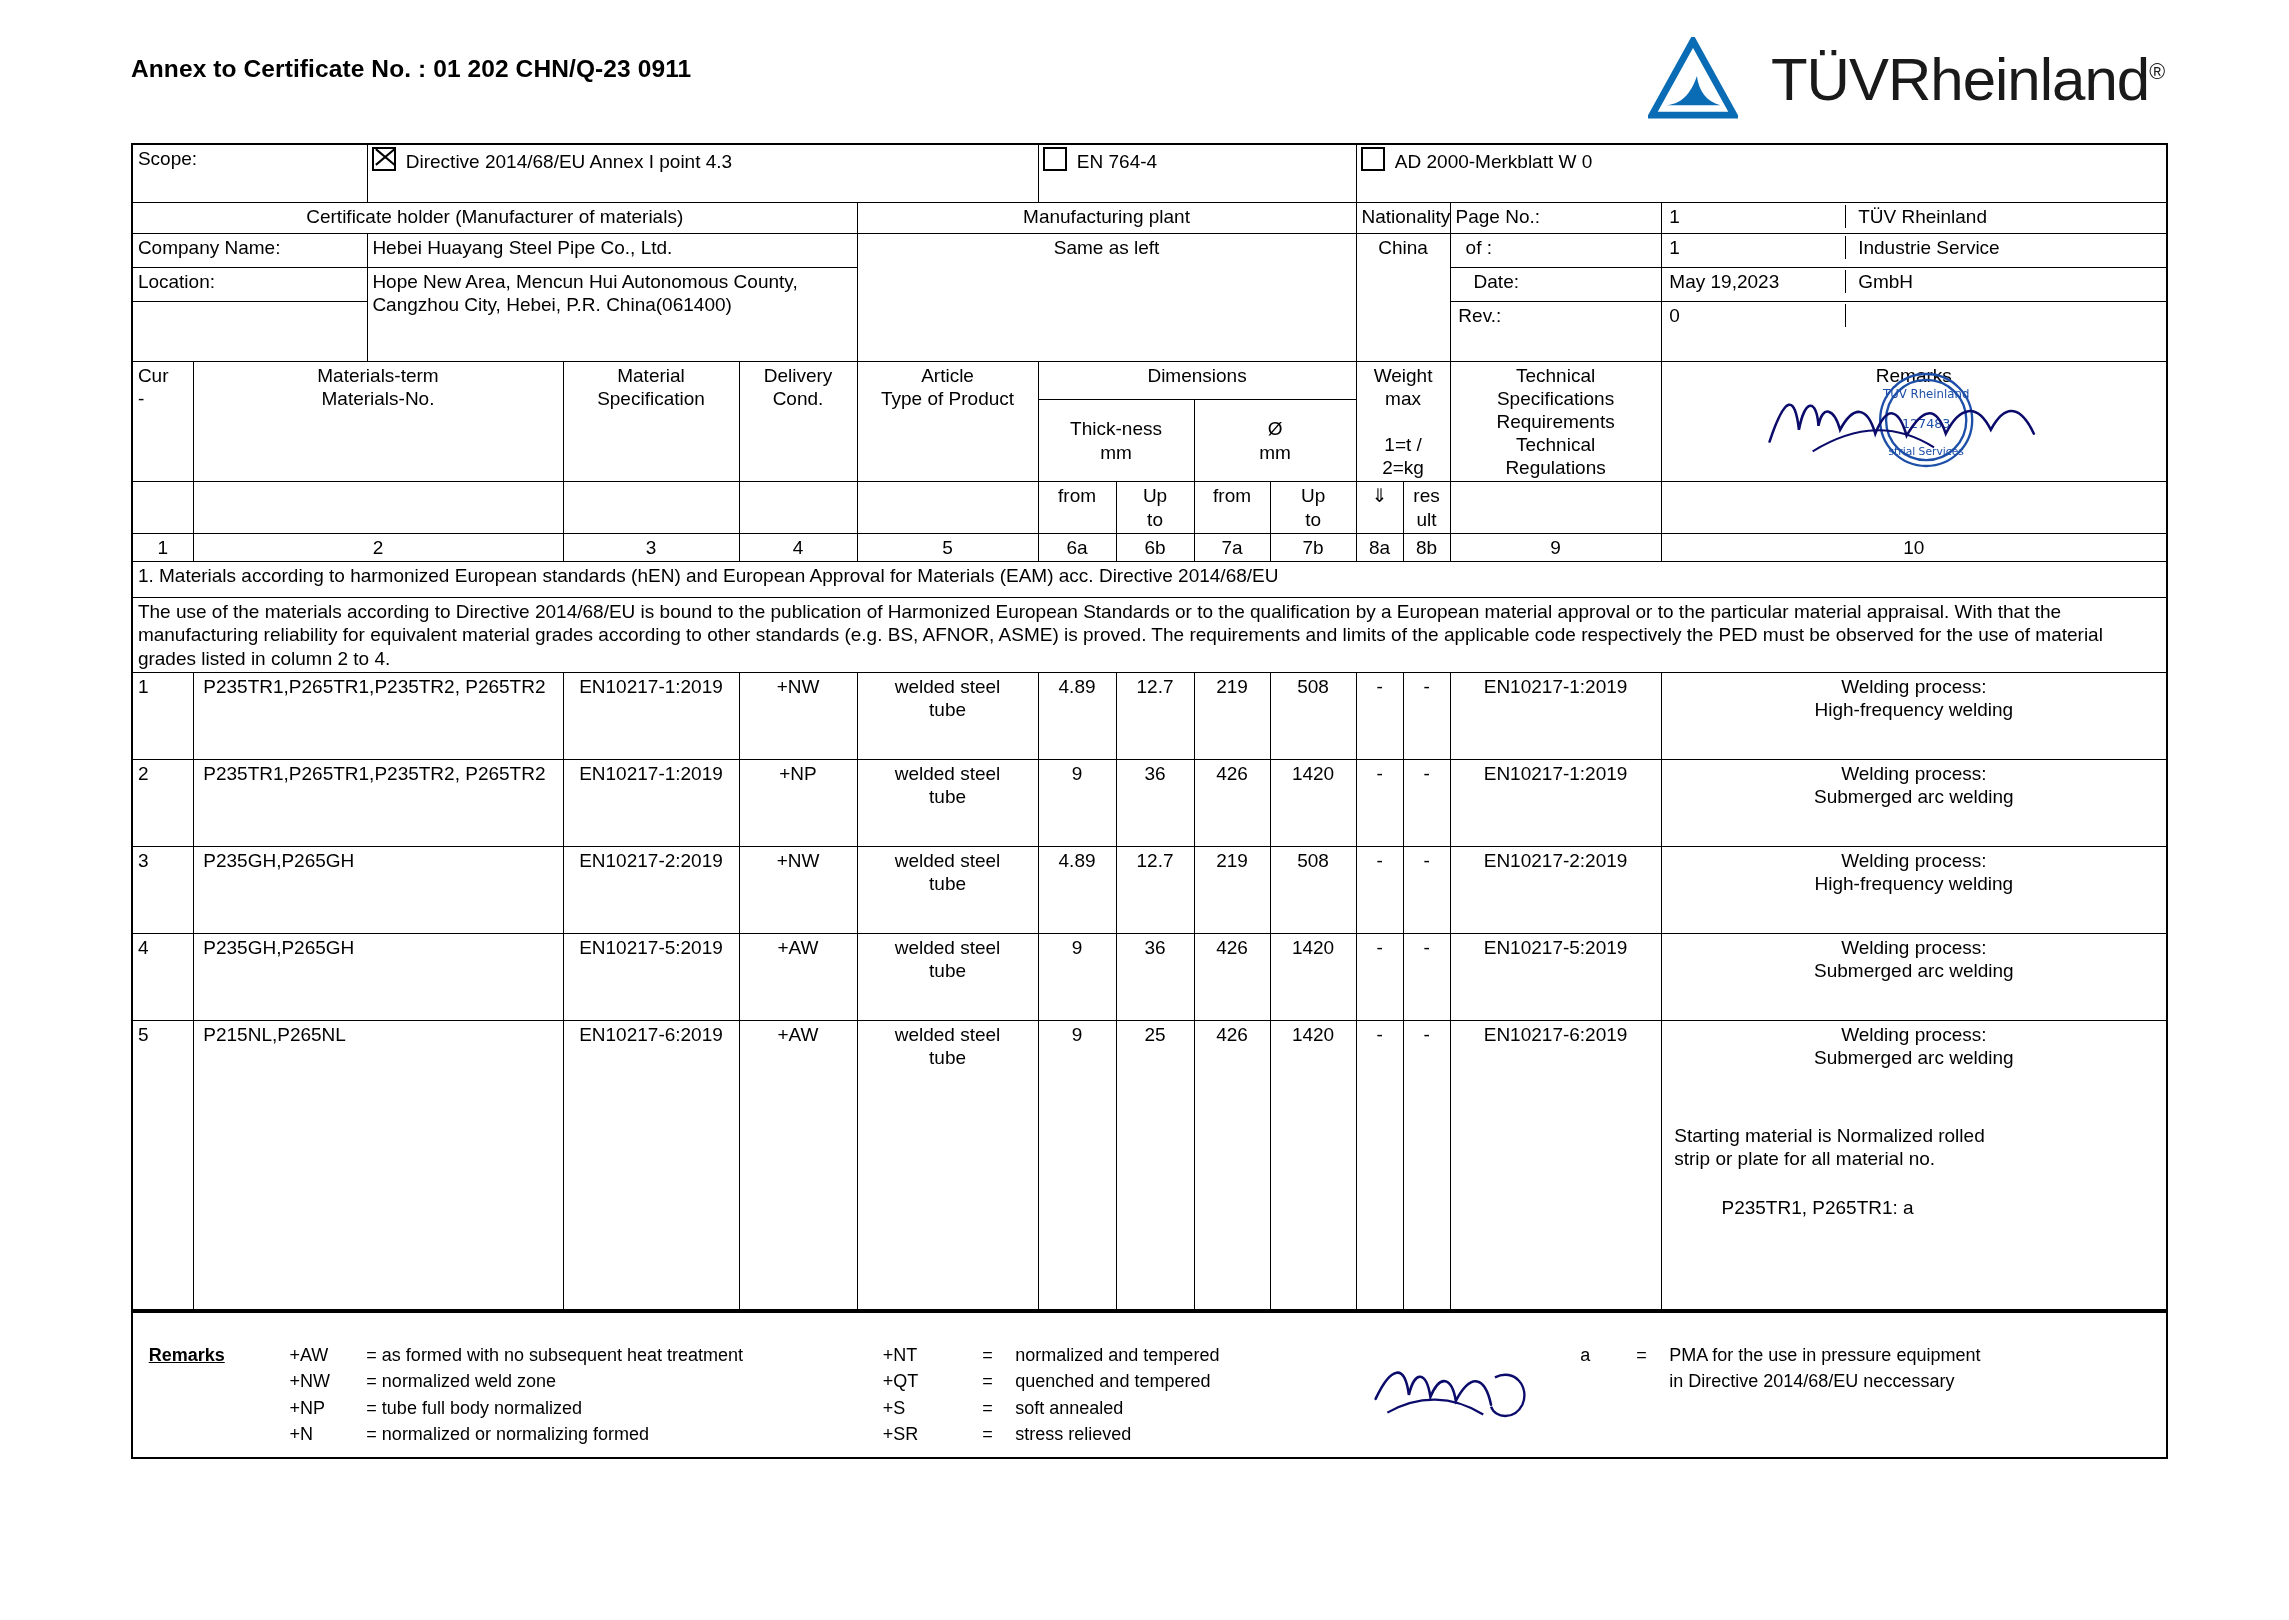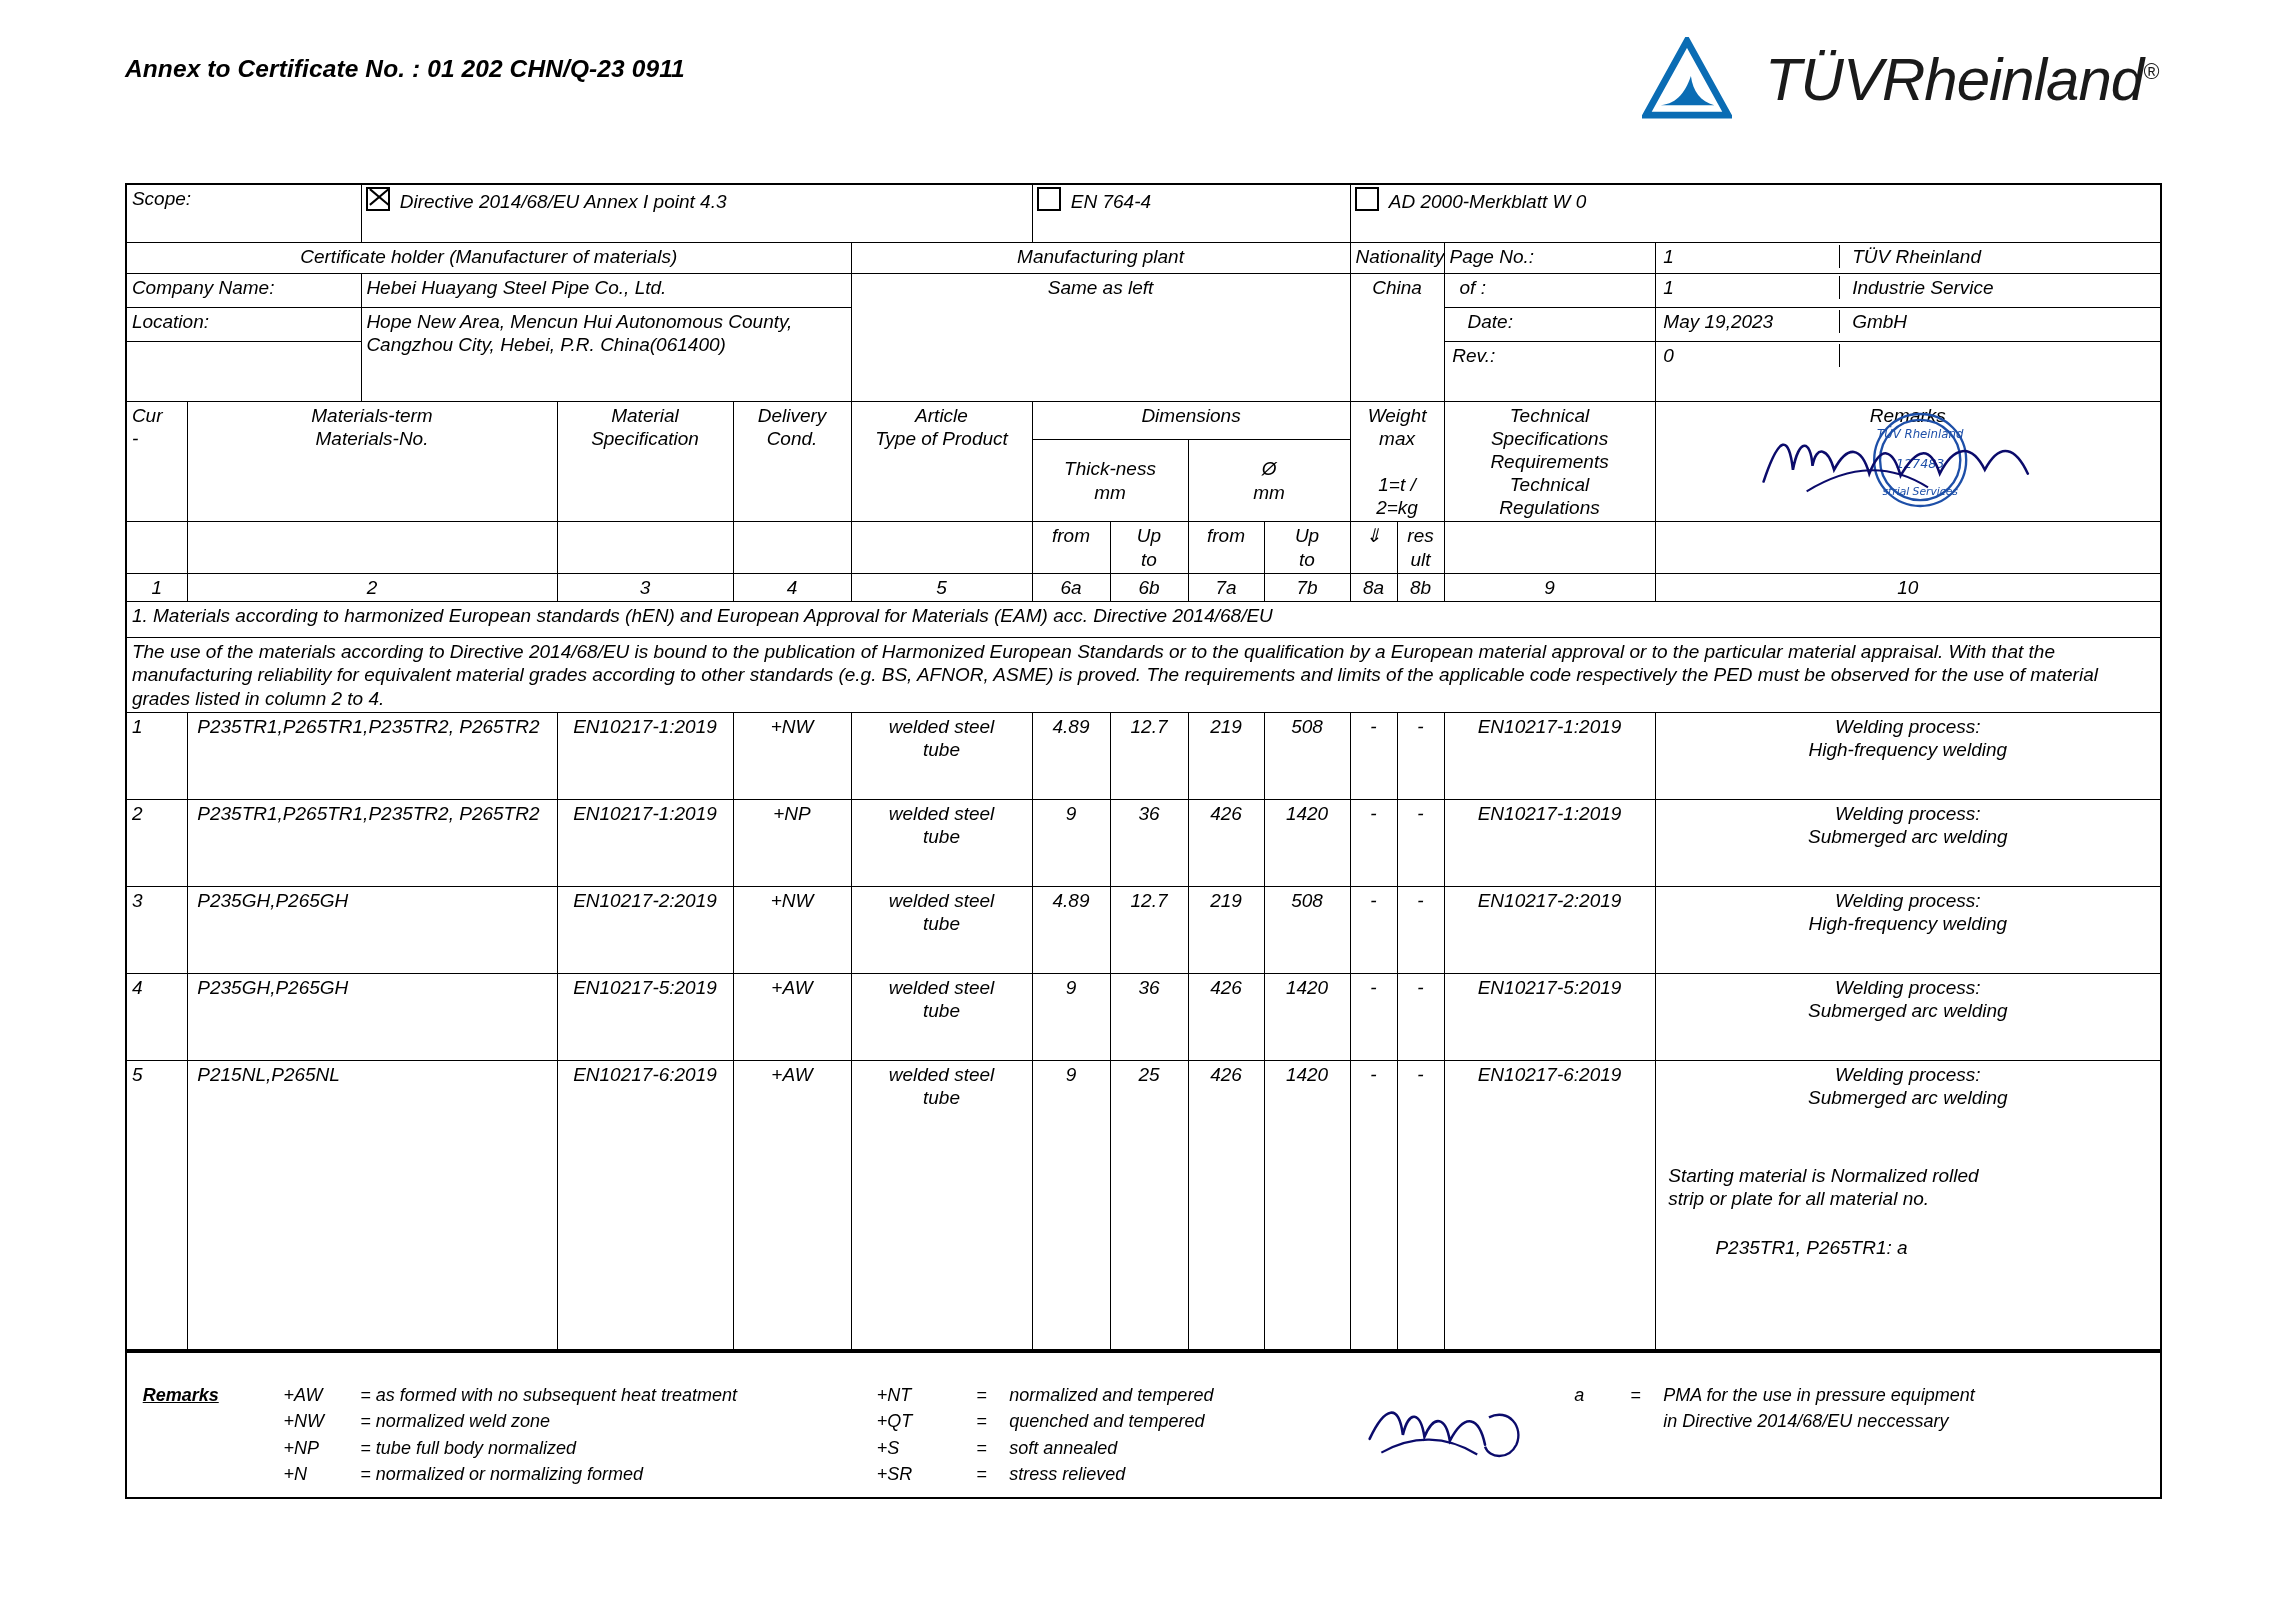--- a/index.html
+++ b/index.html
@@ -15,24 +15,23 @@
     position: relative;
     width: 2290px;
     height: 1620px;
     background: #ffffff;
     box-sizing: border-box;
     padding: 0;
     overflow: hidden;
   }
   .inner {
     position: absolute;
-    left: 125px;
+    left: 131px;
     top: 37px;
     width: 2037px;
-    font-style: italic;
   }
 
   
   .hdr {
     display: flex;
     align-items: flex-start;
     justify-content: space-between;
     height: 106px;
   }
   .hdr-title {
@@ -62,21 +61,20 @@
   .logo-text sup {
     font-size: 21.6px;
     vertical-align: super;
   }
 
   
   table.doc {
     border-collapse: collapse;
     width: 2037px;
     table-layout: fixed;
-    margin-top: 40px;
   }
   table.doc td, table.doc th {
     border: 1.6px solid #000;
     font-size: 19px;
     font-weight: normal;
     padding: 2px 4.9px;
     vertical-align: top;
     line-height: 1.22;
   }
   .outer-box {

